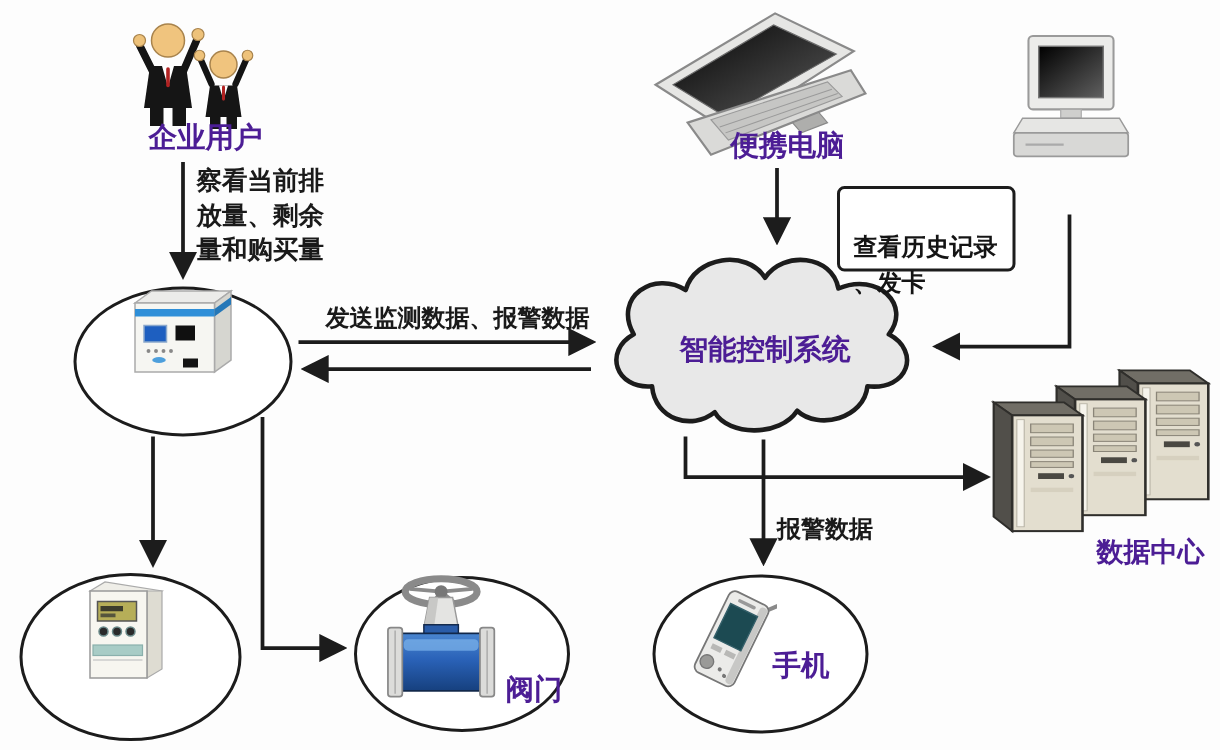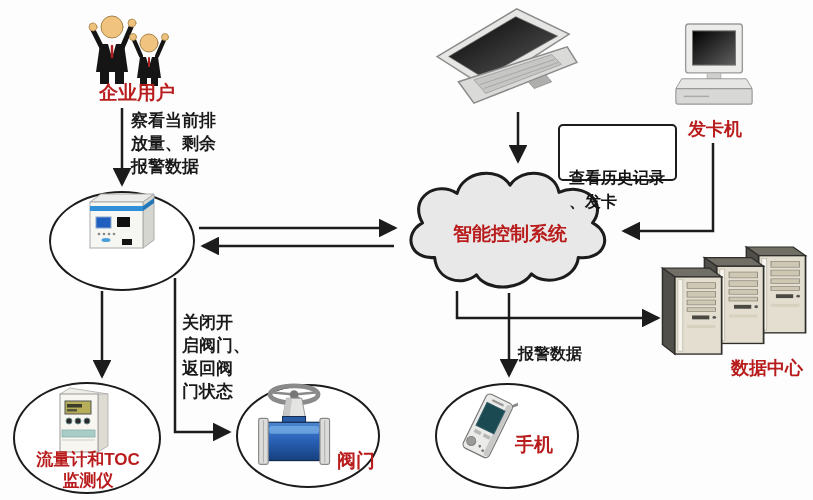--- a/index.html
+++ b/index.html
@@ -7,30 +7,30 @@
     position:relative;width:813px;height:500px;background:#fdfdfd;overflow:hidden;
     font-family:"Liberation Sans","DejaVu Sans",sans-serif;color:#141414;
   }
   .abs{position:absolute;}
   .ellipse{
     position:absolute;border:2.6px solid #1c1c1c;border-radius:50%;background:#ffffff;
     box-sizing:border-box;
   }
   .nlabel{
     position:absolute;font-weight:bold;font-size:19px;line-height:21px;
-    text-align:center;color:#b91c1c;letter-spacing:0px;white-space:pre-line;
+    text-align:center;color:#4c1d95;letter-spacing:0px;white-space:pre-line;
   }
   .elabel{
     position:absolute;font-weight:bold;font-size:16px;line-height:22px;
     color:#1a1a1a;white-space:pre-line;
   }
   .notebox{
     position:absolute;left:558px;top:124px;width:119px;height:57px;
     border:2.2px solid #1c1c1c;border-radius:5px;background:#fff;box-sizing:border-box;
-    font-weight:bold;font-size:16px;line-height:24px;padding:16px 0 0 9px;white-space:pre-line;
+    font-weight:bold;font-size:16px;line-height:24px;padding:4px 0 0 9px;white-space:pre-line;
   }
   svg{display:block;}
 </style>
 </head>
 <body>
 
 <div id="canvas">
 
   <div class="ellipse" style="left:49px;top:191px;width:146px;height:100px;"></div>
   <div class="ellipse" style="left:13px;top:382px;width:148px;height:112px;"></div>
@@ -208,30 +208,25 @@
         <circle cx="44" cy="52" r="1.5" fill="#555"></circle>
         <rect x="22" y="60" width="23" height="3" fill="#d6d0bf"></rect>
       </g>
     </defs>
     <use href="#srv" transform="translate(68,0)"></use>
     <use href="#srv" transform="translate(34,11)"></use>
     <use href="#srv" transform="translate(0,22)"></use>
   </svg>
 
   <div class="nlabel" style="left:87px;top:82px;width:100px;">企业用户</div>
-  <div class="nlabel" style="left:665px;top:119px;width:100px;font-size:18px;">发卡机</div>
+  <div class="nlabel" style="left:475px;top:87px;width:100px;">便携电脑</div>
   <div class="nlabel" style="left:425px;top:223px;width:170px;font-size:19px;">智能控制系统</div>
   <div class="nlabel" style="left:703px;top:358px;width:100px;font-size:18px;text-align:right;">数据中心</div>
-  <div class="nlabel" style="left:17px;top:449px;width:142px;font-size:17px;line-height:21px;">流量计和TOC
-监测仪</div>
   <div class="nlabel" style="left:326px;top:426px;width:60px;margin-top:24px;">阀门</div>
   <div class="nlabel" style="left:504px;top:434px;width:60px;">手机</div>
 
   <div class="elabel" style="left:131px;top:109px;font-size:17px;line-height:23px;">察看当前排
 放量、剩余
-报警数据</div>
-  <div class="elabel" style="left:182px;top:311px;font-size:17px;line-height:23px;">关闭开
-启阀门、
-返回阀
-门状态</div>
+量和购买量</div>
+  <div class="elabel" style="left:210px;top:202px;width:190px;text-align:center;">发送监测数据、报警数据</div>
   <div class="elabel" style="left:518px;top:343px;">报警数据</div>
 
 </div>
 
 </body></html>

